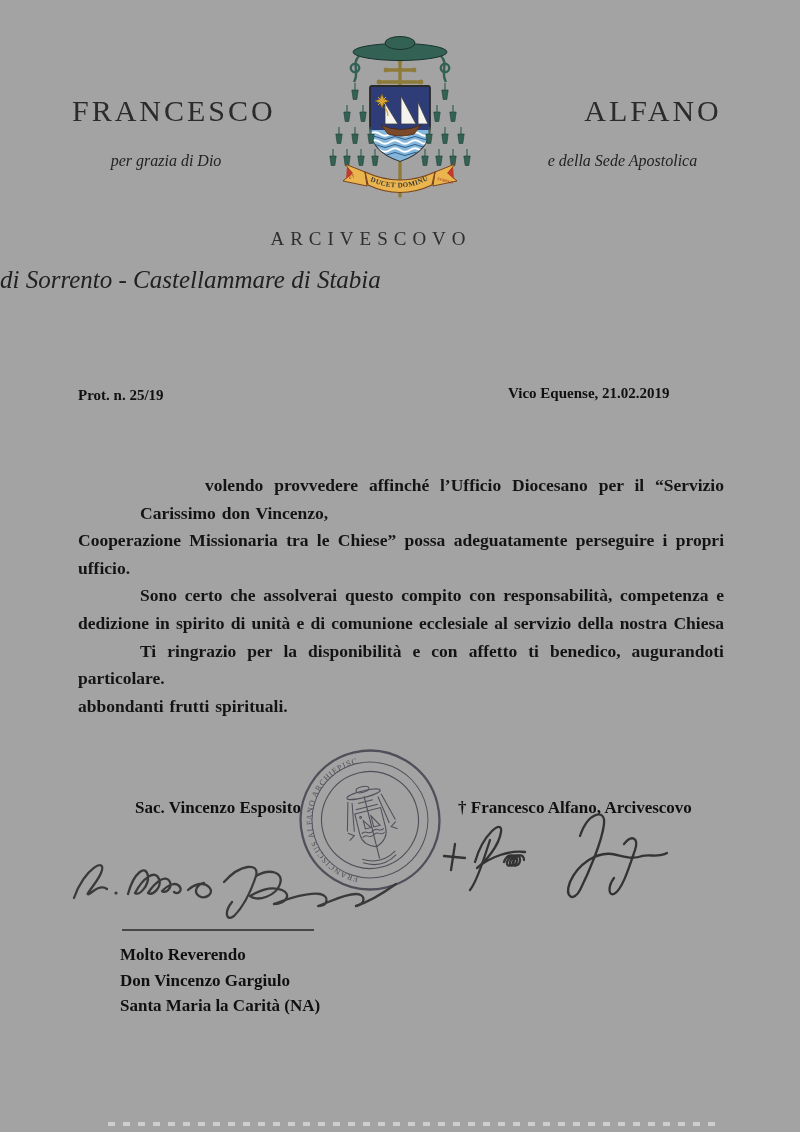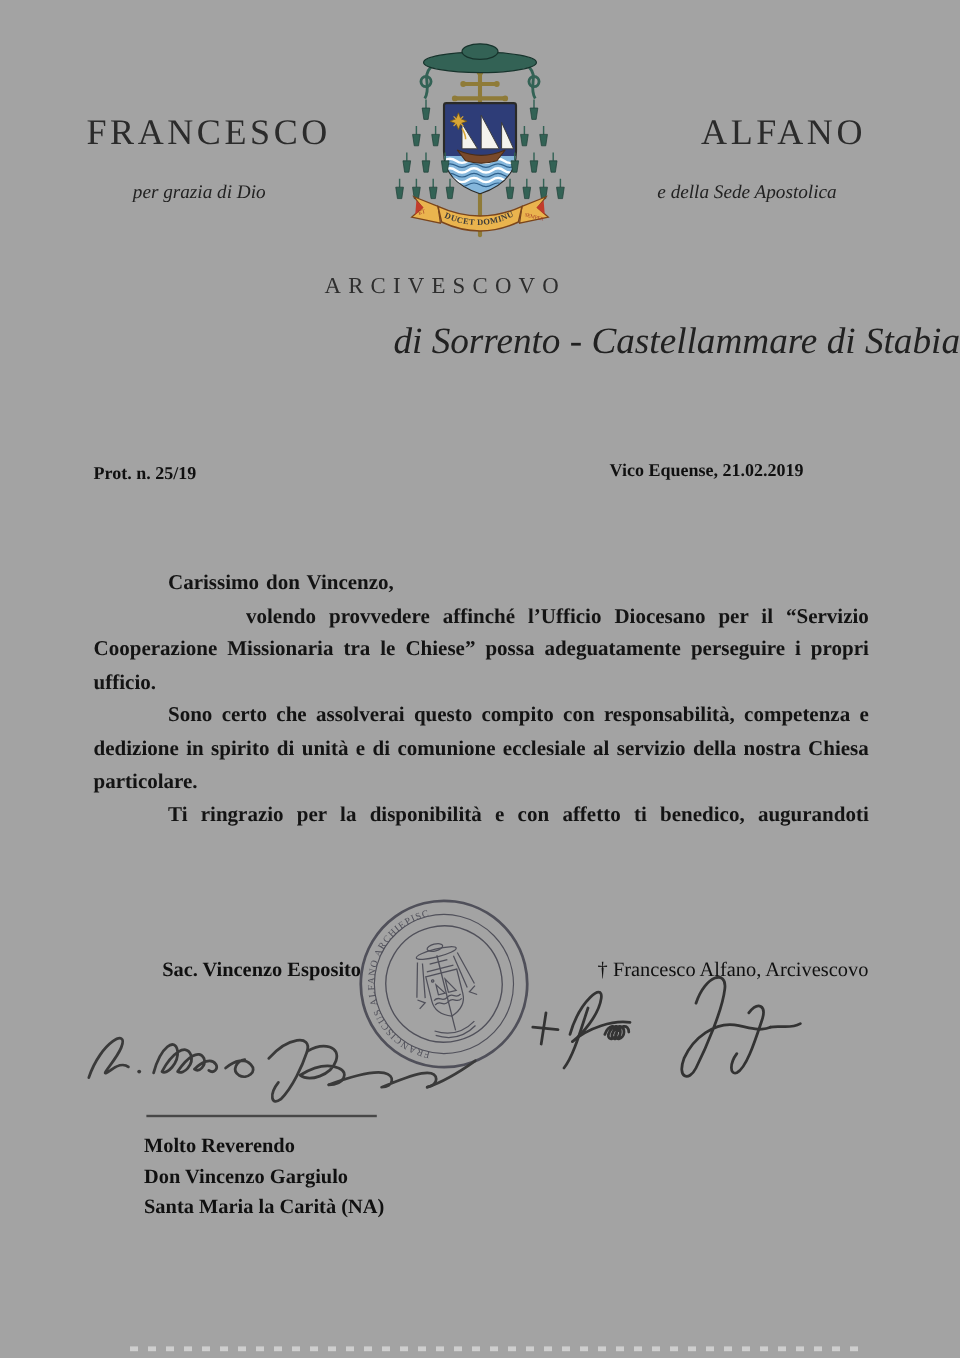--- a/index.html
+++ b/index.html
@@ -11,37 +11,37 @@
   .abs{position:absolute;}
   .hdr-name{font-size:30px;letter-spacing:3px;color:#2b2b2b;}
   .name-l{left:72px;top:94px;width:190px;text-align:center;}
   .name-r{left:578px;top:94px;width:150px;text-align:center;}
   .grace{font-style:italic;font-size:16px;color:#222;}
   .grace-l{left:86px;top:152px;width:160px;text-align:center;}
   .grace-r{left:520px;top:152px;width:205px;text-align:center;}
   .arms{left:323px;top:6px;width:154px;height:200px;}
   .title-arc{left:0;top:228px;width:742px;text-align:center;
     font-size:19px;letter-spacing:6px;color:#2e2e2e;}
-  .diocese{left:0;top:266px;width:800px;text-align:right;
-    font-style:italic;font-size:31px;color:#212121;}
+  .diocese{left:0;top:266px;width:800px;text-align:left;
+    font-style:italic;font-size:25px;color:#212121;}
   .ref{font-weight:700;font-size:15px;color:#101010;}
   .prot{left:78px;top:387px;}
   .pdate{left:508px;top:385px;}
   .body-block{left:78px;top:472px;width:646px;
     font-weight:700;font-size:17.5px;line-height:27.6px;
     color:#141414;word-spacing:1.5px;}
   .bl{min-height:27.6px;}
   .j{text-align:justify;text-align-last:justify;}
   .ind1{padding-left:62px;}
   .ind2{padding-left:127px;}
   .sig-left{left:118px;top:798px;width:200px;text-align:center;
     font-weight:700;font-size:17px;color:#101010;}
   .sig-left .role{margin-bottom:13px;}
   .sig-right{left:458px;top:798px;width:260px;
-    font-weight:400;font-size:17px;color:#101010;margin-left:40px;}
+    font-weight:700;font-size:17px;color:#101010;}
   .seal{left:294px;top:744px;width:152px;height:152px;}
   .sig-svg{pointer-events:none;}
   .sig-esp{left:62px;top:836px;width:346px;height:88px;}
   .sig-alf{left:438px;top:806px;width:236px;height:102px;}
   .rule{left:122px;top:929px;width:192px;height:2px;background:#474747;}
   .recipient{left:120px;top:942px;font-weight:700;font-size:17px;
     line-height:25.5px;color:#101010;}
   .scanline{left:108px;top:1122px;width:612px;height:4px;opacity:.8;
     background:repeating-linear-gradient(90deg,#d9d9d9 0 7px,transparent 7px 15px);}
 </style>
@@ -160,28 +160,29 @@
     </g>
   </svg>
 
   <div class="abs title-arc">ARCIVESCOVO</div>
   <div class="abs diocese">di Sorrento - Castellammare di Stabia</div>
 
   <div class="abs ref prot">Prot. n. 25/19</div>
   <div class="abs ref pdate">Vico Equense, 21.02.2019</div>
 
   <div class="abs body-block">
+    <div class="bl ind2 j">volendo provvedere affinché l’Ufficio Diocesano per il “Servizio</div>
     <div class="bl ind1">Carissimo don Vincenzo,</div>
-    <div class="bl ind2 j">volendo provvedere affinché l’Ufficio Diocesano per il “Servizio</div>
     <div class="bl j">Cooperazione Missionaria tra le Chiese” possa adeguatamente perseguire i propri</div>
     <div class="bl">ufficio.</div>
     <div class="bl ind1 j">Sono certo che assolverai questo compito con responsabilità, competenza e</div>
     <div class="bl j">dedizione in spirito di unità e di comunione ecclesiale al servizio della nostra Chiesa</div>
+    <div class="bl ind1 j">Ti ringrazio per la disponibilità e con affetto ti benedico, augurandoti</div>
     <div class="bl">particolare.</div>
-    <div class="bl ind1 j">Ti ringrazio per la disponibilità e con affetto ti benedico, augurandoti</div>
+    <div class="bl">abbondanti frutti spirituali.</div>
   </div>
 
   <div class="abs sig-left">
     <div>Sac. Vincenzo Esposito</div>
   </div>
   <div class="abs sig-right">† Francesco Alfano, Arcivescovo</div>
 
   <svg class="abs seal" viewBox="0 0 160 160" aria-hidden="true">
     <g transform="rotate(-14 80 80)" stroke="#50505a" fill="none">
       <circle cx="80" cy="80" r="73" stroke-width="2.4"></circle>

